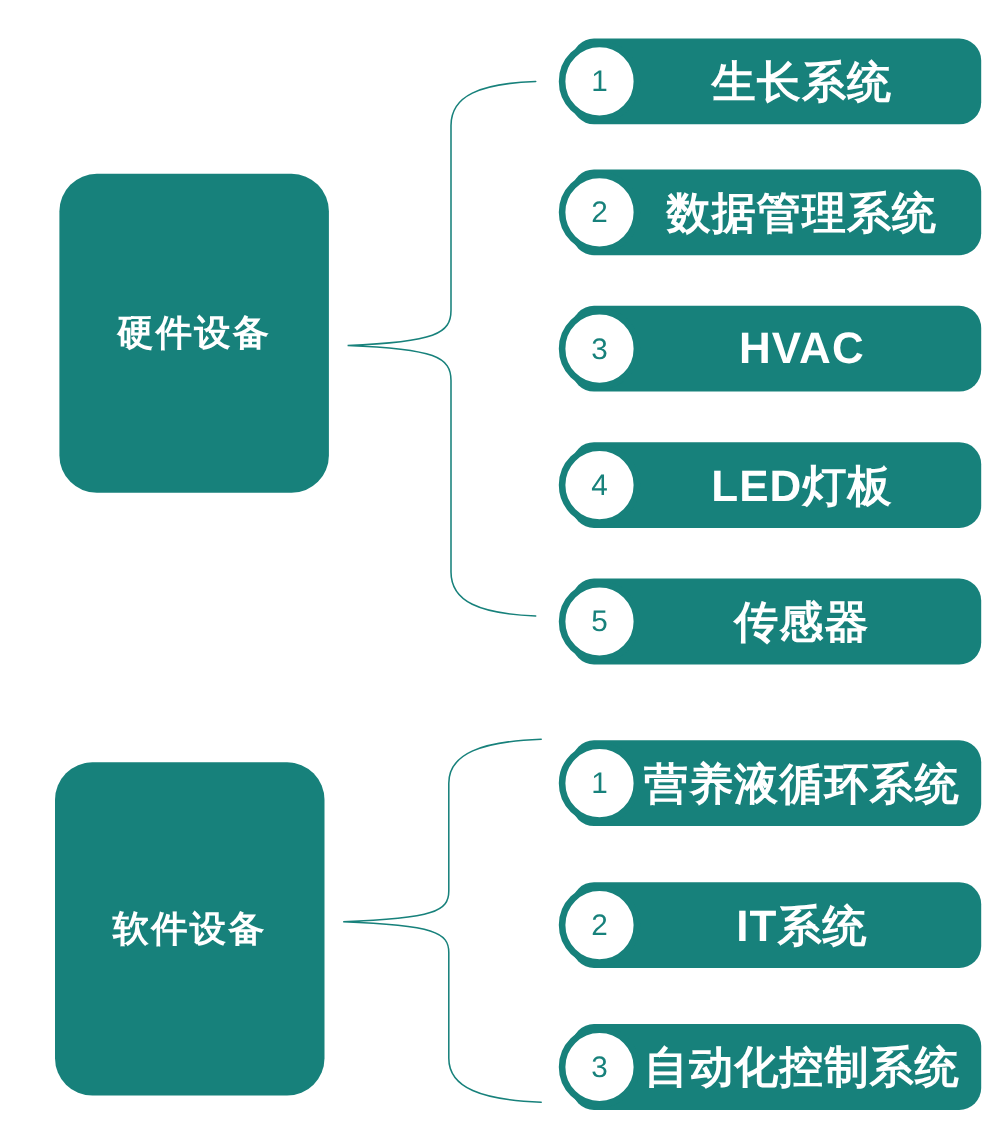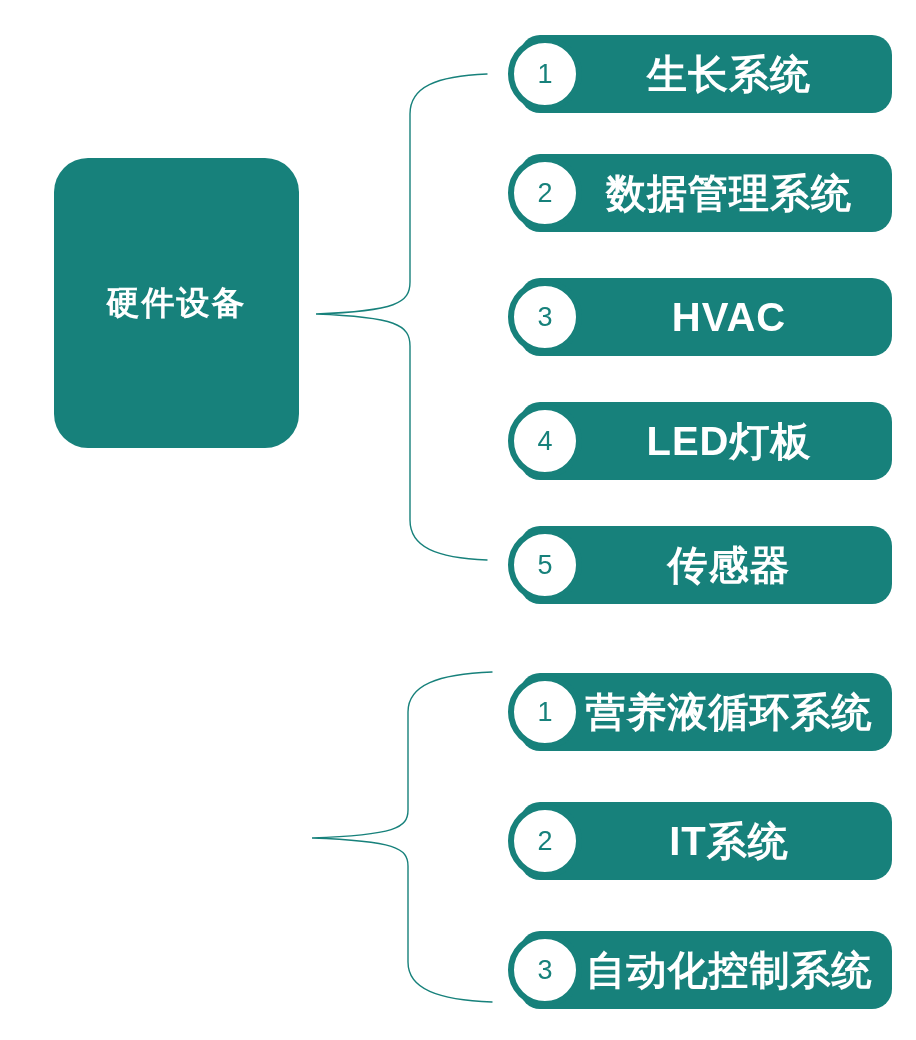--- a/index.html
+++ b/index.html
@@ -94,20 +94,23 @@
 
   <svg class="braces" viewBox="0 0 916 1040" xmlns="http://www.w3.org/2000/svg">
     <path d="M 487 74 C 436 76, 410 87, 410 114 L 410 282 C 410 303, 396 311, 316 314 C 396 317, 410 325, 410 346 L 410 520 C 410 547, 436 558, 487 560"></path>
     <path d="M 492 672 C 438 674, 408 685, 408 712 L 408 810 C 408 828, 395 835, 312 838 C 395 841, 408 848, 408 866 L 408 962 C 408 989, 438 1000, 492 1002"></path>
   </svg>
 
   <div class="group-box hardware">
     <span class="box-label">硬件设备</span>
   </div>
 
+  <div class="group-box software">
+    <span class="box-label">软件设备</span>
+  </div>
 
   <div class="pill" style="top:35px">
     <div class="pill-rect">
       <span class="pill-label">生长系统</span>
     </div>
     <div class="pill-circle">
       <span class="pill-number">1</span>
     </div>
   </div>
 

